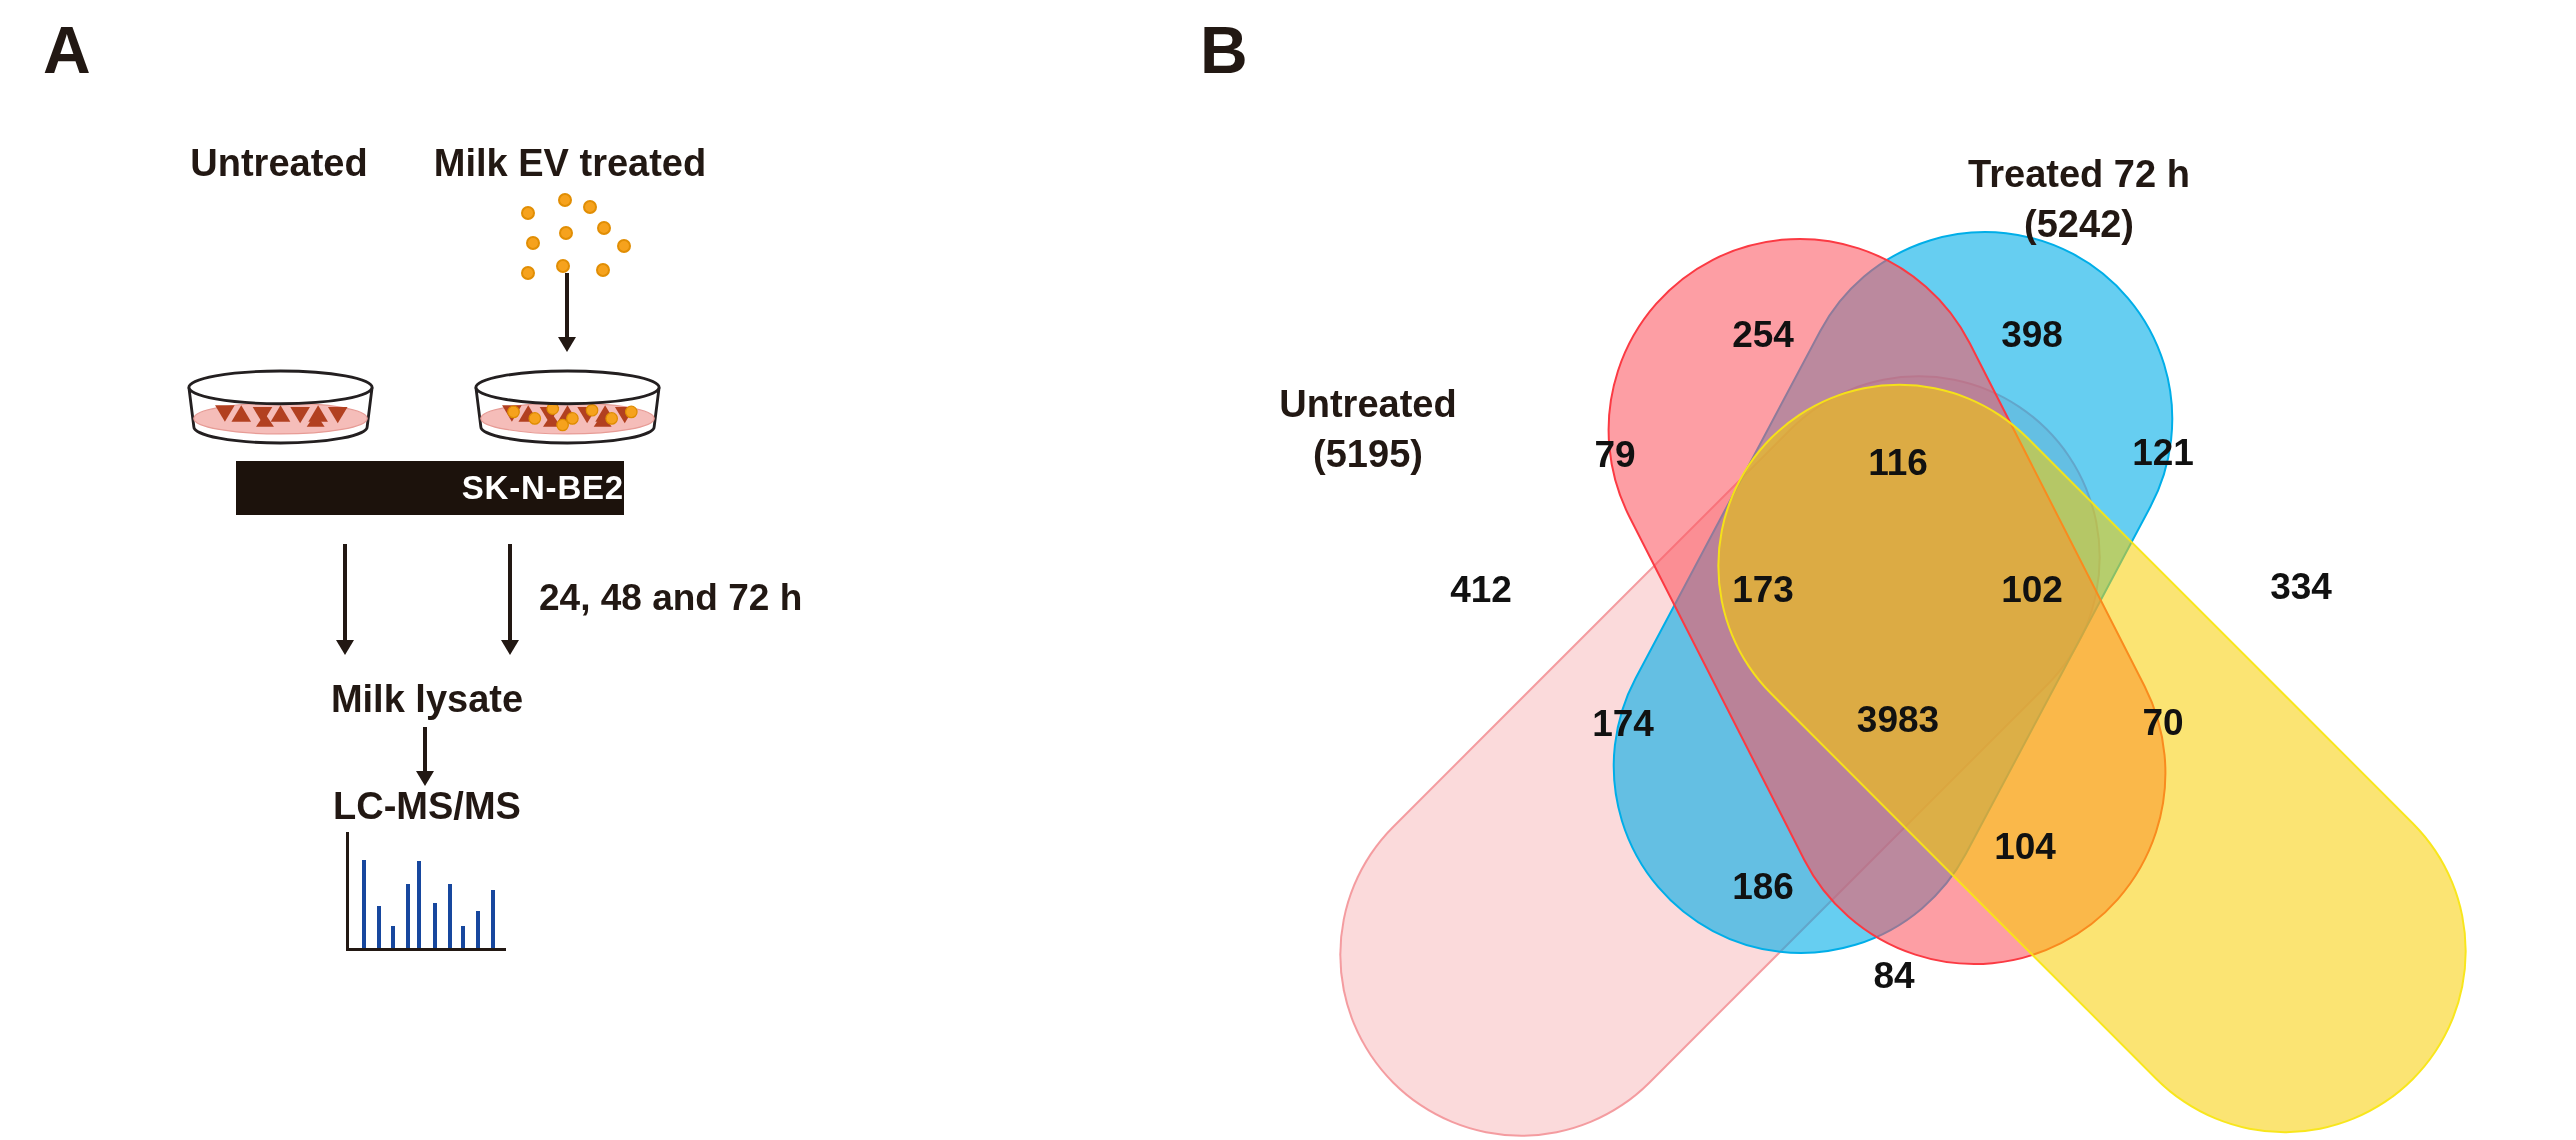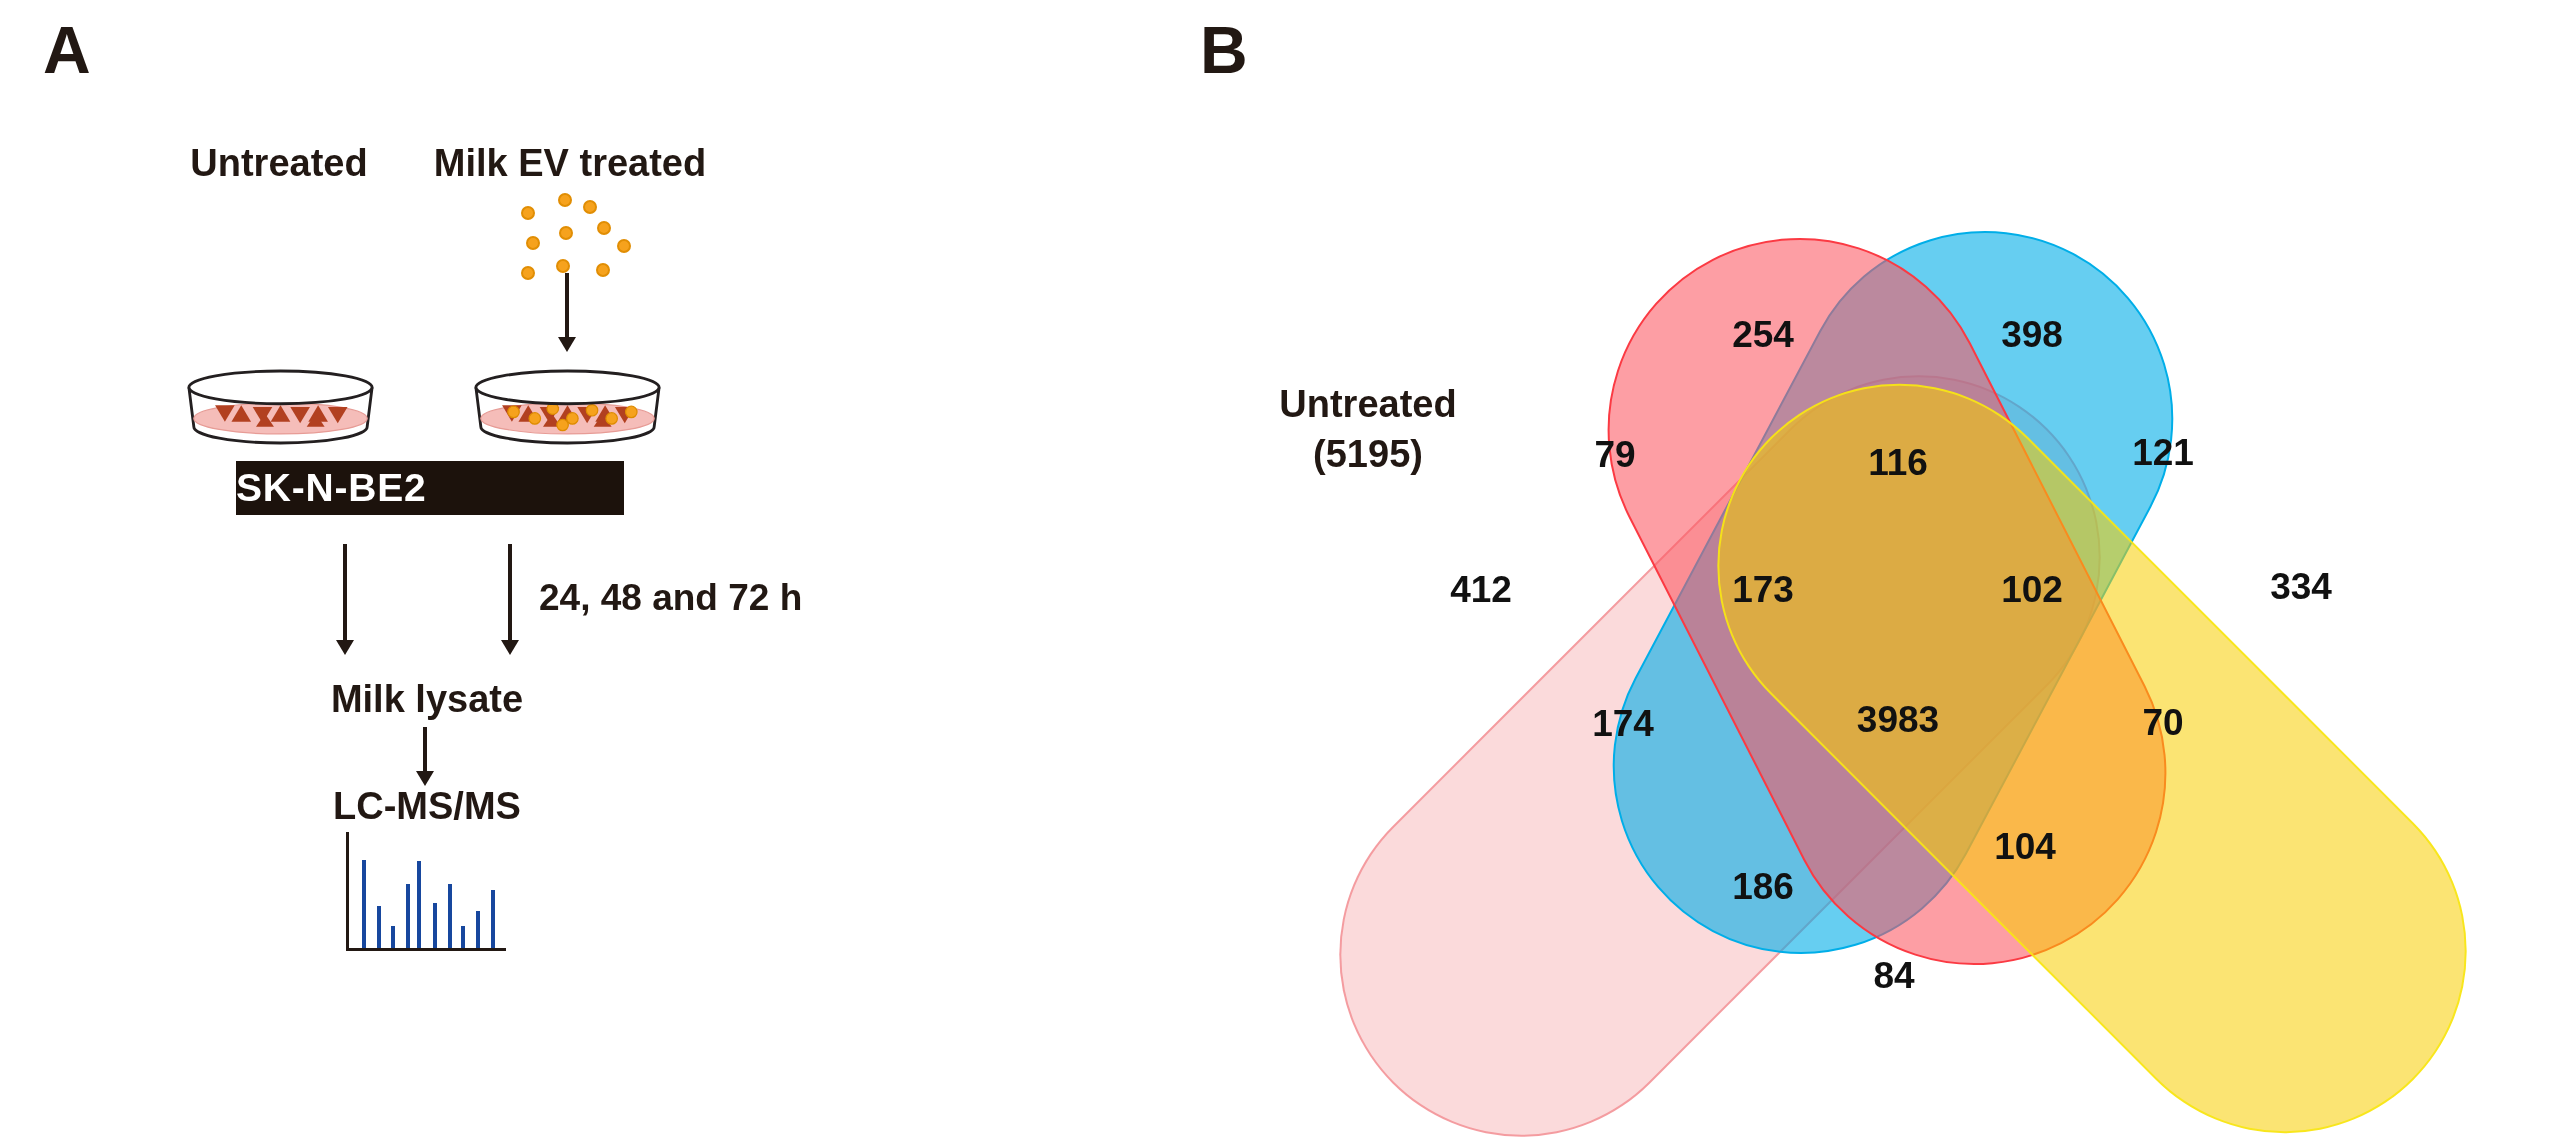--- a/index.html
+++ b/index.html
@@ -8,22 +8,22 @@
     font-family:"Liberation Sans","DejaVu Sans",sans-serif; color:#221813;
   }
   .abs{position:absolute;}
   .panel-letter{font-size:66px;font-weight:bold;color:#221813;}
   .a-label{font-size:38px;font-weight:bold;white-space:nowrap;transform:translateX(-50%);}
   
   .varrow{position:absolute;width:4.1px;background:#221813;}
   .varrow::after{content:"";position:absolute;left:50%;transform:translateX(-50%);bottom:-13.2px;
     border:9px solid transparent;border-bottom:0;border-top:15px solid #221813;}
   
-  .cellbar{position:absolute;background:#1c120c;color:#ffffff;font-size:39px;font-weight:bold;
-    text-align:left;letter-spacing:0.8px;}
+  .cellbar{position:absolute;background:#1c120c;color:#ffffff;font-size:33px;font-weight:bold;
+    text-align:right;letter-spacing:0.8px;}
   
   .ev-dot{position:absolute;width:14px;height:14px;border-radius:50%;
     background:#F6A21D;border:2.5px solid #E18E04;box-sizing:border-box;}
   
   .spec-axis-y{position:absolute;left:0;top:0;width:3.3px;height:119px;background:#221813;}
   .spec-axis-x{position:absolute;left:0;bottom:0;height:3.3px;width:160px;background:#221813;}
   .spec-bar{position:absolute;bottom:3.3px;width:4.1px;background:#17479E;}
   
   .venn-shape{position:absolute;box-sizing:border-box;}
   .venn-pink{width:364px;height:926px;left:1538px;top:293px;border-radius:182px;
@@ -142,20 +142,24 @@
 
   <div class="venn-shape venn-pink"></div>
   <div class="venn-shape venn-blue"></div>
   <div class="venn-shape venn-red"></div>
   <div class="venn-shape venn-yellow"></div>
 
   <div class="venn-setlabel" style="left:1368px;top:379px;">
     <div>Untreated</div>
     <div>(5195)</div>
   </div>
+  <div class="venn-setlabel" style="left:2079px;top:149px;">
+    <div>Treated 72 h</div>
+    <div>(5242)</div>
+  </div>
 
   <div class="venn-num" style="left:1481px;top:590px;">412</div>
   <div class="venn-num" style="left:1763px;top:335px;">254</div>
   <div class="venn-num" style="left:2032px;top:335px;">398</div>
   <div class="venn-num" style="left:2301px;top:587px;">334</div>
   <div class="venn-num" style="left:1615px;top:455px;">79</div>
   <div class="venn-num" style="left:1898px;top:463px;">116</div>
   <div class="venn-num" style="left:2163px;top:453px;">121</div>
   <div class="venn-num" style="left:1623px;top:724px;">174</div>
   <div class="venn-num" style="left:2163px;top:723px;">70</div>

